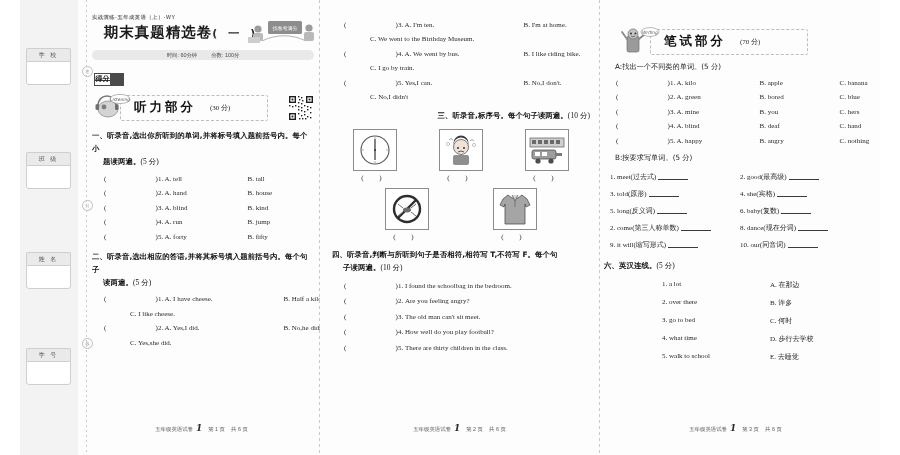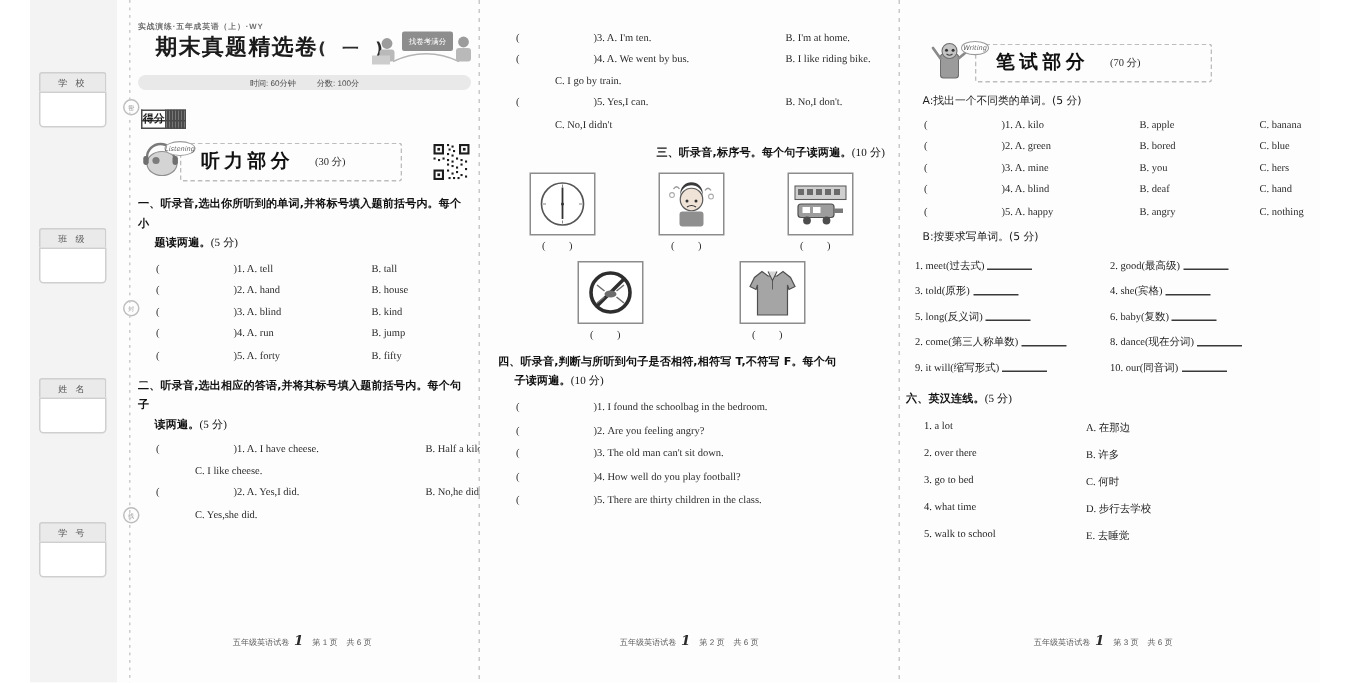--- a/index.html
+++ b/index.html
@@ -167,21 +167,21 @@
   .fill-grid{display:flex;flex-wrap:wrap;padding-left:6px;margin-top:2px;}
   .fill-item{
     width:50%;font-size:7px;color:#1f1f1f;margin-top:7px;white-space:nowrap;
   }
   .blank{
     display:inline-block;border-bottom:.8px solid #3a3a3a;width:30px;height:7px;
     vertical-align:-1px;margin-left:2px;
   }
 
   
-  .match-row{display:flex;font-size:7px;color:#1f1f1f;margin-top:8px;padding-left:12px;}
+  .match-row{display:flex;font-size:7px;color:#1f1f1f;margin-top:8px;padding-left:12px;justify-content:flex-end;}
   .match-left{width:108px;}
   .match-right{width:100px;}
 
   
   .foot{
     position:absolute;bottom:22px;left:0;right:0;text-align:center;
     font-size:5.4px;color:#5c5c5c;font-family:"Liberation Sans",sans-serif;
   }
   .foot .big{
     font-size:9px;font-weight:700;font-style:italic;color:#2a2a2a;
@@ -406,20 +406,21 @@
     <div class="page-inner">
       <div class="col">
 
         <div style="height:14px;"></div>
 
         <div class="opt-row">
           <span class="paren">(&nbsp;&nbsp;&nbsp;</span>
           <span class="opt wide-a"><span>)3.</span> <span>A. I'm ten.</span></span>
           <span class="opt">B. I'm at home.</span>
         </div>
+        <div class="opt c-line">C. We went to the Birthday Museum.</div>
 
         <div class="opt-row">
           <span class="paren">(&nbsp;&nbsp;&nbsp;</span>
           <span class="opt wide-a"><span>)4.</span> <span>A. We went by bus.</span></span>
           <span class="opt">B. I like riding bike.</span>
         </div>
         <div class="opt c-line">C. I go by train.</div>
 
         <div class="opt-row">
           <span class="paren">(&nbsp;&nbsp;&nbsp;</span>
@@ -528,21 +529,21 @@
         <div class="tf-row">
           <span class="paren">(&nbsp;&nbsp;&nbsp;</span>
           <span>)1.</span>&nbsp;<span>I found the schoolbag in the bedroom.</span>
         </div>
         <div class="tf-row">
           <span class="paren">(&nbsp;&nbsp;&nbsp;</span>
           <span>)2.</span>&nbsp;<span>Are you feeling angry?</span>
         </div>
         <div class="tf-row">
           <span class="paren">(&nbsp;&nbsp;&nbsp;</span>
-          <span>)3.</span>&nbsp;<span>The old man can't sit down.</span>
+          <span>)3.</span>&nbsp;<span>The old man can't sit meet.</span>
         </div>
         <div class="tf-row">
           <span class="paren">(&nbsp;&nbsp;&nbsp;</span>
           <span>)4.</span>&nbsp;<span>How well do you play football?</span>
         </div>
         <div class="tf-row">
           <span class="paren">(&nbsp;&nbsp;&nbsp;</span>
           <span>)5.</span>&nbsp;<span>There are thirty children in the class.</span>
         </div>
 

